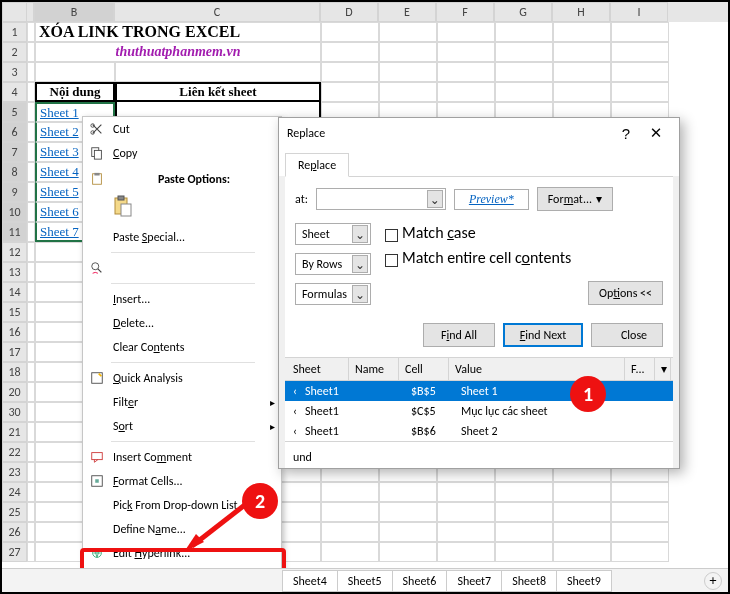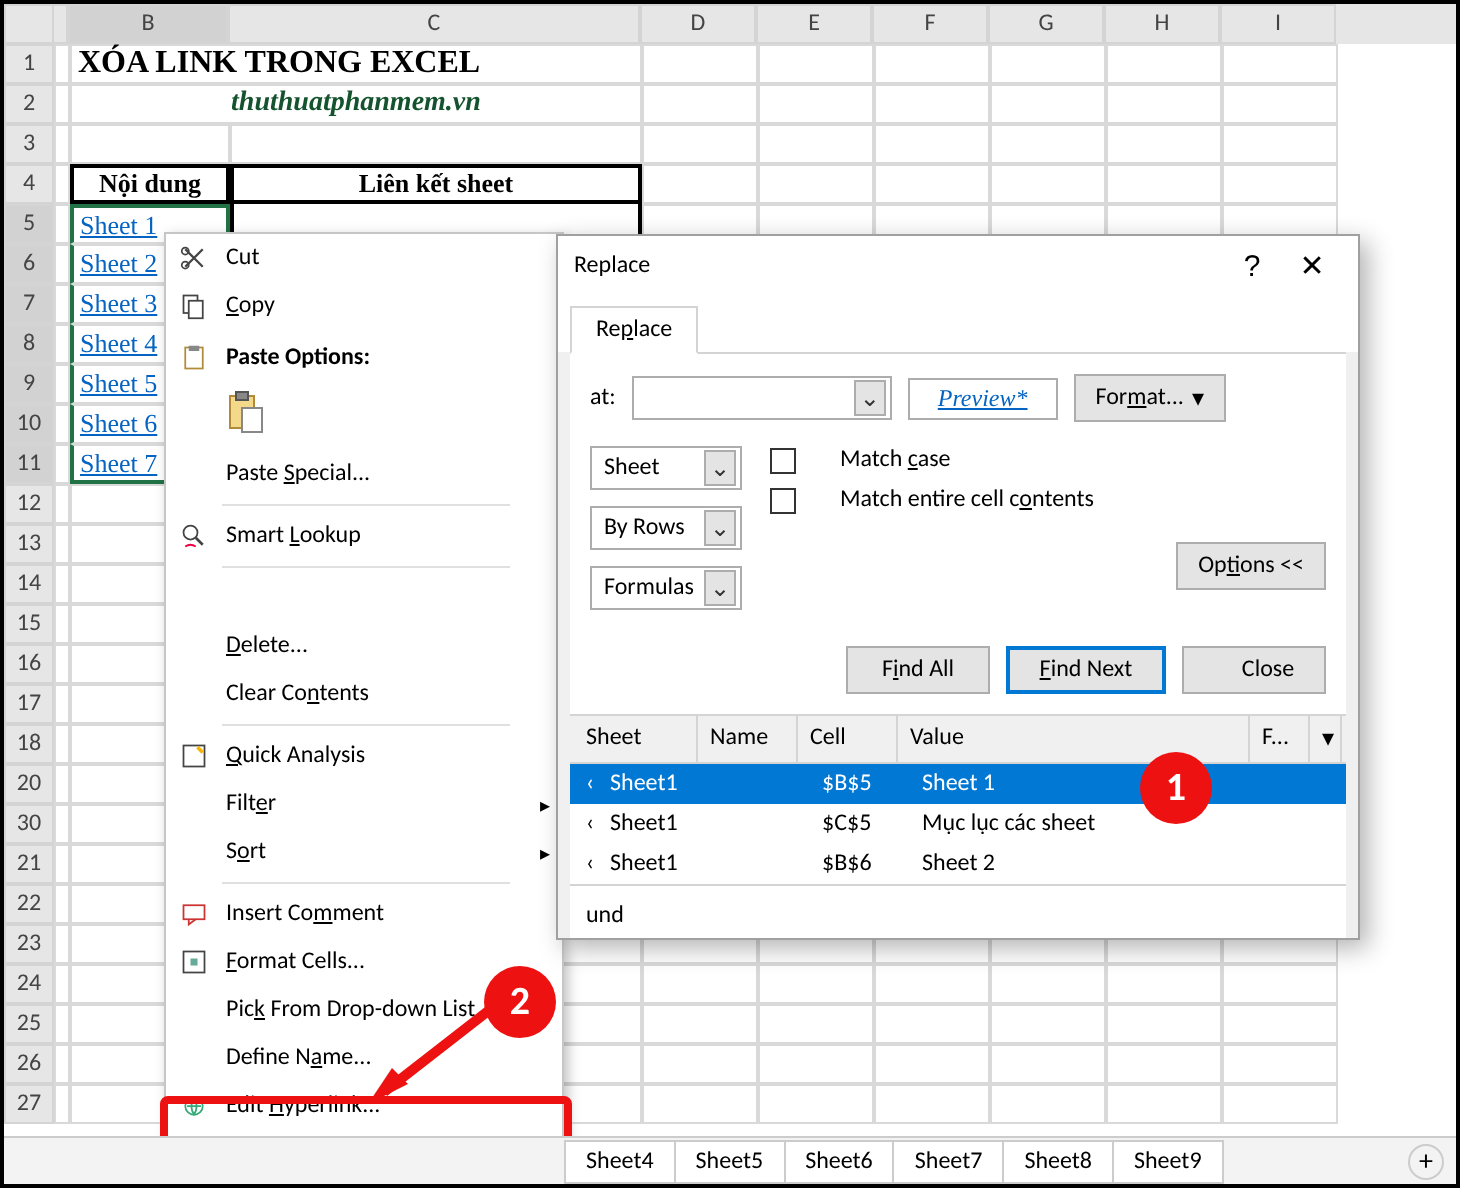--- a/index.html
+++ b/index.html
@@ -16,21 +16,21 @@
   .col-h.narrow { width: 58px; }
   .row { display: flex; height: 20px; }
   .row-h { width: 25px; background: #e6e6e6; border: 1px solid #d4d4d4; display: flex; align-items: center; justify-content: center; color: #444; }
   .row-h.sel { background: #d2d2d2; }
   .cell { border: 1px solid #d9d9d9; padding: 0 3px; display: flex; align-items: center; overflow: hidden; white-space: nowrap; }
   .cell.A { width: 7px; }
   .cell.B { width: 80px; }
   .cell.C { width: 206px; }
   .cell.narrow { width: 58px; }
   .title1 { font-family: "Times New Roman", serif; font-size: 16px; font-weight: bold; }
-  .title2 { font-family: "Times New Roman", serif; font-size: 14px; font-weight: bold; font-style: italic; color: #14532d; }
+  .title2 { font-family: "Times New Roman", serif; font-size: 14px; font-weight: bold; font-style: italic; color: #a21caf; }
   .th-cell { border: 2px solid #000 !important; font-family: "Times New Roman", serif; font-weight: bold; text-align: center; justify-content: center; font-size: 13px; }
   .link-cell { font-family: "Times New Roman", serif; color: #0563c1; text-decoration: underline; font-size: 13px; }
   .sel { background: #fff; }
   .sel-border-l { border-left: 2px solid #217346 !important; }
   .sel-border-r { border-right: 2px solid #217346 !important; }
   .sel-border-t { border-top: 2px solid #217346 !important; }
   .sel-border-b { border-bottom: 2px solid #217346 !important; }
   
   
   .ctx-menu { position: absolute; top: 114px; left: 80px; width: 200px; background: #fff; border: 1px solid #c6c6c6; box-shadow: 2px 2px 6px rgba(0,0,0,0.25); padding-bottom: 2px; }
@@ -50,21 +50,21 @@
   .dlg-tabs { display: flex; padding: 4px 6px 0 6px; background: #fff; }
   .dlg-tab { padding: 4px 12px; border: 1px solid #d4d4d4; border-bottom-color: #fff; background: #fff; font-size: 12px; position: relative; top: 1px; }
   .dlg-body { border-top: 1px solid #d4d4d4; padding: 10px; background: #fff; margin: 0 6px; }
   .dlg-row { display: flex; align-items: center; margin-bottom: 8px; gap: 8px; }
   .dlg-label { font-size: 12px; }
   .dlg-combo { flex: 0 0 auto; height: 22px; border: 1px solid #adadad; background: #fff; display: flex; align-items: center; padding: 0 2px 0 6px; font-size: 12px; }
   .dlg-combo .dd { margin-left: auto; width: 16px; text-align: center; color: #333; background: #e4e4e4; height: 18px; line-height: 18px; border: 1px solid #adadad;}
   .dlg-btn { height: 24px; padding: 0 10px; border: 1px solid #adadad; background: #e4e4e4; font-size: 12px; display: flex; align-items: center; justify-content: center; }
   .dlg-btn.blue { border: 2px solid #0078d4; }
   .preview { color: #0563c1; text-decoration: underline; font-style: italic; font-family: "Times New Roman"; border: 1px solid #adadad; padding: 2px 14px; }
-  .check { display: flex; align-items: flex-end; gap: 22px; font-size: 12px; margin-bottom: 6px; }
+  .check { display: flex; align-items: flex-end; gap: 4px; font-size: 16px; margin-bottom: 6px; }
   .check .box { width: 13px; height: 13px; border: 1px solid #333; }
   .dlg-listhdr { display: flex; background: #f0f0f0; border-top: 1px solid #d4d4d4; border-bottom: 1px solid #d4d4d4; margin: 10px -10px 0 -10px; padding: 0 2px; }
   .dlg-listhdr > div { padding: 4px 6px; font-size: 12px; border-right: 1px solid #d4d4d4; }
   .dlg-list { margin: 0 -10px 0 -10px; background: #fff; }
   .dlg-listrow { display: flex; font-size: 12px; padding: 2px 2px; }
   .dlg-listrow > div { padding: 1px 6px; }
   .dlg-listrow.sel { background: #0078d4; color: #fff; }
   .status-row { padding: 8px 2px 4px 0; font-size: 12px; border-top: 1px solid #d4d4d4; margin: 0 -10px -10px -10px; padding-left: 8px;}
   .btn-row { display: flex; gap: 8px; justify-content: flex-end; margin-top: 10px; }
   
@@ -446,21 +446,21 @@
       </span>
     <span class="ctx-label"><u class="ak">C</u><span>opy</span></span>
   </div>
   <div class="ctx-item" style="height:auto; padding:4px 6px 0 4px;">
     <span class="ctx-icon">
         <svg width="14" height="14" viewBox="0 0 16 16">
           <rect x="3" y="2" width="10" height="12" fill="none" stroke="#b18b3a"></rect>
           <rect x="5" y="1" width="6" height="3" fill="#888"></rect>
         </svg>
       </span>
-    <span class="ctx-label" style="font-weight:bold;">Paste Options:</span>
+    <span class="ctx-label" style="font-weight:bold;text-align:center;">Paste Options:</span>
   </div>
   <div class="paste-icon-btn">
     <svg width="20" height="22" viewBox="0 0 20 22">
         <rect x="2" y="3" width="12" height="16" fill="#f4d98a" stroke="#b18b3a"></rect>
         <rect x="5" y="1" width="6" height="4" fill="#888" stroke="#555"></rect>
         <rect x="8" y="9" width="10" height="12" fill="#fff" stroke="#888"></rect>
       </svg>
   </div>
   <div class="ctx-item">
     <span class="ctx-icon"></span>
@@ -468,25 +468,25 @@
   </div>
   <div class="ctx-sep"></div>
   <div class="ctx-item">
     <span class="ctx-icon">
         <svg width="14" height="14" viewBox="0 0 16 16">
           <circle cx="6" cy="6" r="4" fill="none" stroke="#444"></circle>
           <path d="M9 9 L13 13" stroke="#444" stroke-width="1.5"></path>
           <path d="M3 14 Q6 12 9 14" stroke="#e04" fill="none"></path>
         </svg>
       </span>
-    <span class="ctx-label">Smart <u class="ak">L</u>ookup</span>
   </div>
   <div class="ctx-sep"></div>
   <div class="ctx-item">
       <span class="ctx-icon"></span>
+      <span class="ctx-label"><u class="ak">I</u>nsert...</span>
     </div>
   <div class="ctx-item">
       <span class="ctx-icon"></span>
       <span class="ctx-label"><u class="ak">D</u>elete...</span>
     </div>
   <div class="ctx-item">
       <span class="ctx-icon"></span>
       <span class="ctx-label">Clear Co<u class="ak">n</u>tents</span>
     </div>
   <div class="ctx-sep"></div>

